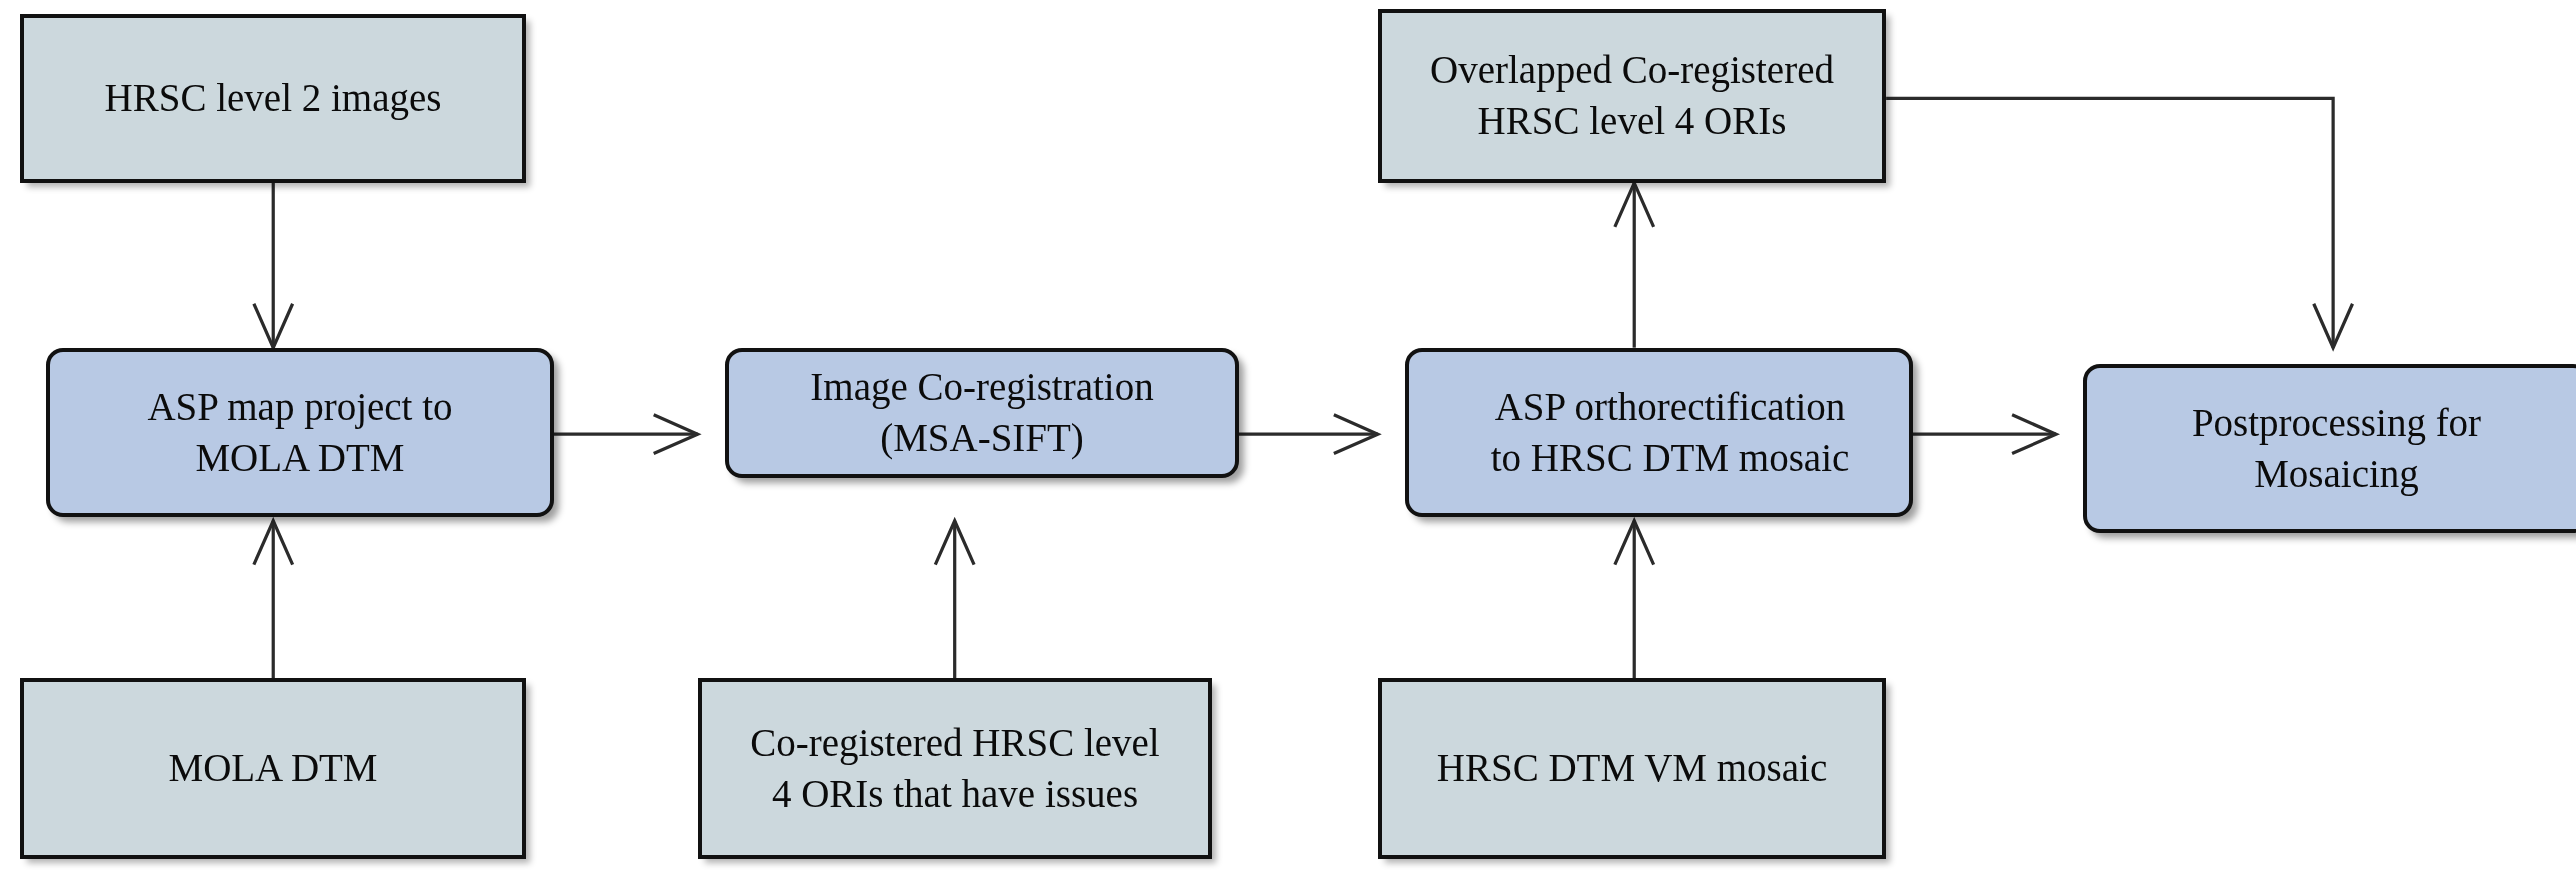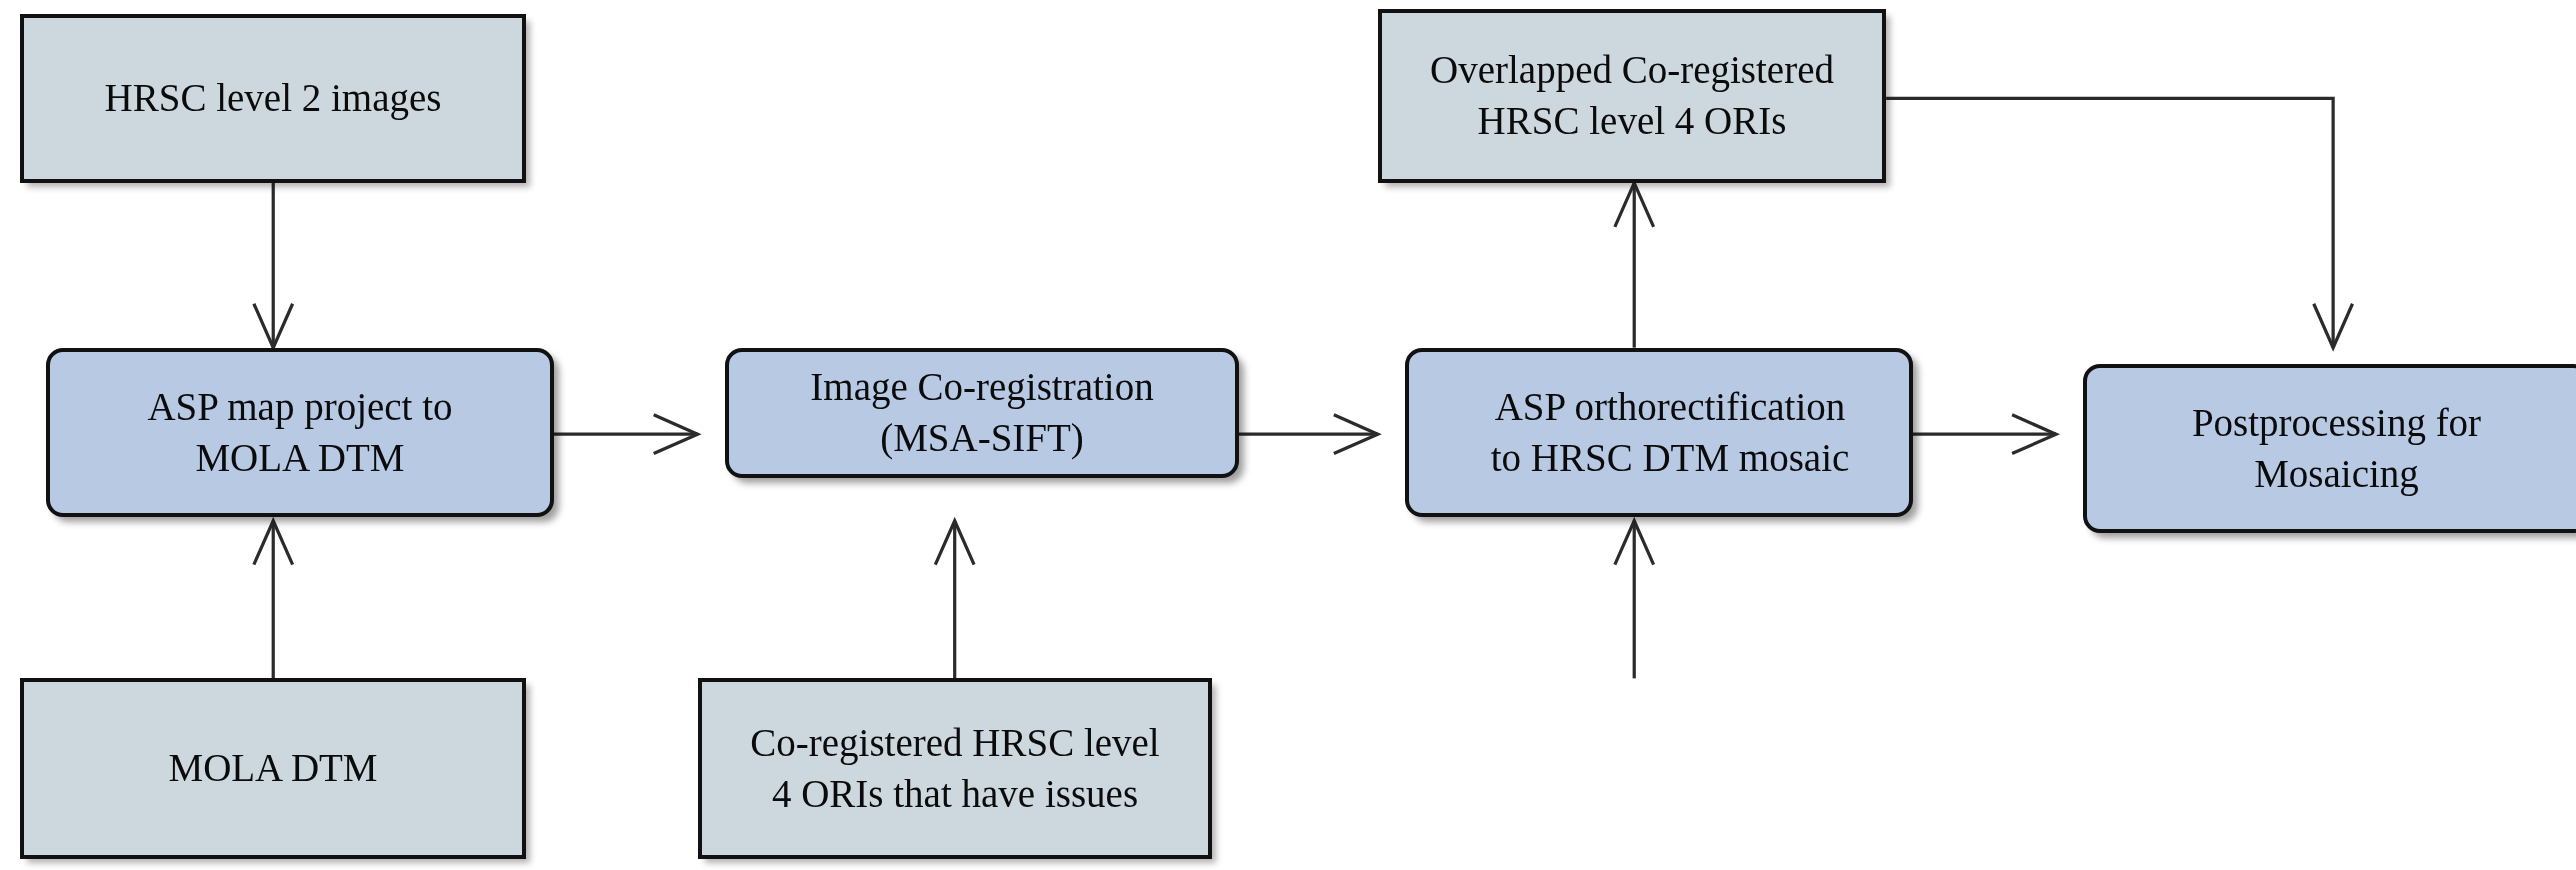--- a/index.html
+++ b/index.html
@@ -119,15 +119,18 @@
 
   <div class="node data" style="left:20px;top:678px;width:506px;height:181px;">
     <span class="lbl">MOLA DTM</span>
   </div>
 
   <div class="node data" style="left:698px;top:678px;width:514px;height:181px;">
     <span class="lbl">Co-registered HRSC level
 4 ORIs that have issues</span>
   </div>
 
+  <div class="node data" style="left:1378px;top:678px;width:508px;height:181px;">
+    <span class="lbl">HRSC DTM VM mosaic</span>
+  </div>
 
 </div>
 
 
 </body></html>

